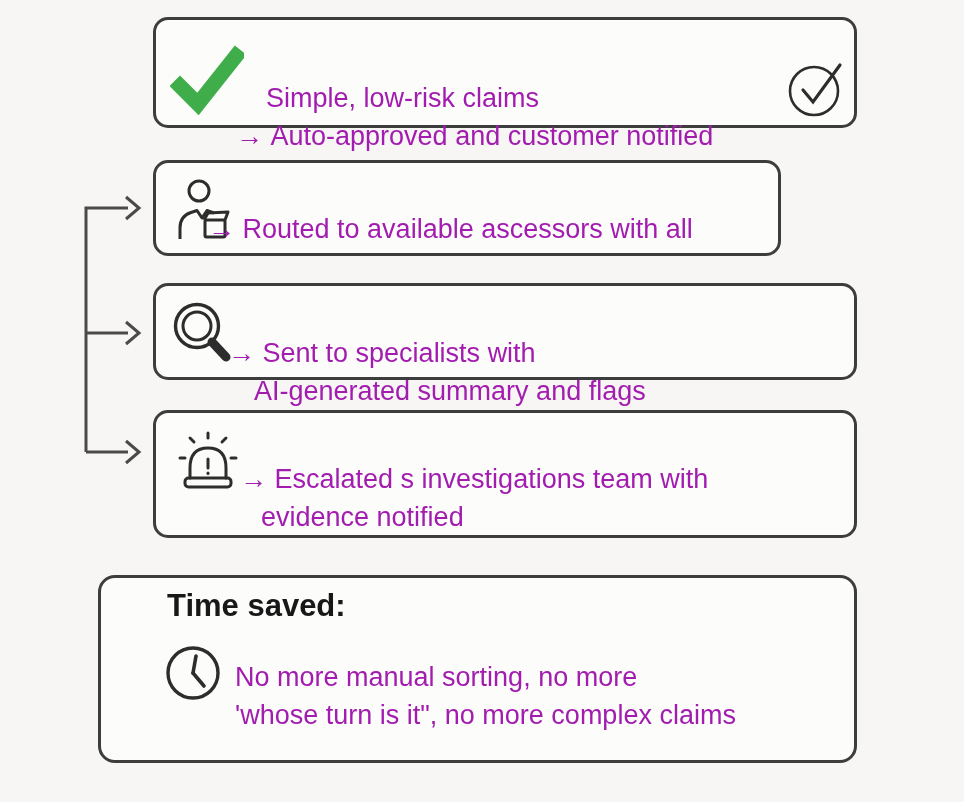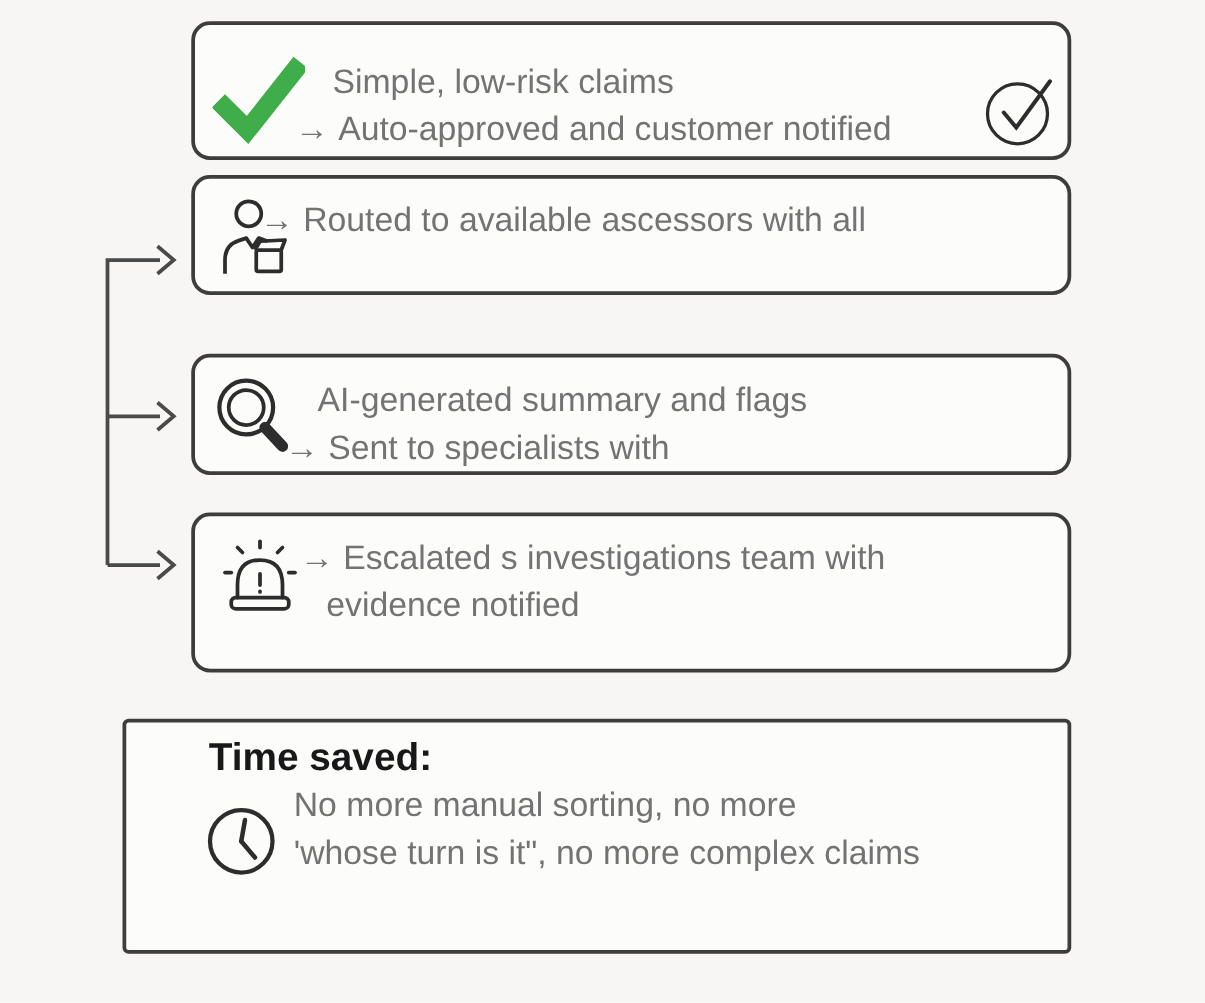--- a/index.html
+++ b/index.html
@@ -16,21 +16,22 @@
     background:#fcfcfb;
     border:3px solid #3d3d3d;
     border-radius:15px;
     box-sizing:border-box;
   }
   .box-text{
     position:absolute;
     font-size:27px;
     line-height:38px;
     white-space:nowrap;
-    color:#737373;
+    color:#a21caf;
+    margin-top:33px;
   }
   .arrow-glyph{ font-size:27px; }
   .hang{ display:block; }
   .title{
     position:absolute;
     font-size:31px;
     font-weight:bold;
     white-space:nowrap;
     color:#181818;
   }
@@ -65,21 +66,21 @@
       <span class="hang"><span class="arrow-glyph">→</span>&nbsp;<span>Auto-approved and customer notified</span></span>
     </div>
     <span class="icon" style="left:630px;top:38px;">
       <svg width="60" height="60" viewBox="0 0 60 60">
         <circle cx="28" cy="33" r="24" stroke="#2d2d2d" stroke-width="2.6" fill="none"></circle>
         <path d="M17,32 L27,44 L54,7" stroke="#2d2d2d" stroke-width="3.2" fill="none" stroke-linecap="round"></path>
       </svg>
     </span>
   </div>
 
-  <div class="flow-box" style="left:153px;top:140px;width:704px;height:96px;">
+  <div class="flow-box" style="left:153px;top:160px;width:628px;height:96px;">
     <span class="icon" style="left:20px;top:16px;">
       <svg width="56" height="64" viewBox="0 0 56 64">
         <g stroke="#2d2d2d" stroke-width="3" fill="none" stroke-linejoin="round">
           <circle cx="23" cy="12" r="10"></circle>
           <path d="M4,60 V49 Q4,37 15,33.5 L21,31.5 L26,39 L31,31.5 L38,34"></path>
           <path d="M28,41 L32,34 L52,33 L49,41"></path>
           <rect x="29" y="41" width="20" height="17" rx="1.5"></rect>
         </g>
       </svg>
     </span>
@@ -92,22 +93,22 @@
     <span class="icon" style="left:13px;top:14px;">
       <svg width="68" height="72" viewBox="0 0 68 72">
         <g stroke="#2d2d2d" fill="none">
           <circle cx="28" cy="26" r="21.5" stroke-width="3.4"></circle>
           <circle cx="28" cy="26" r="14" stroke-width="3"></circle>
           <line x1="43" y1="42" x2="57" y2="57" stroke-width="9" stroke-linecap="round"></line>
         </g>
       </svg>
     </span>
     <div class="box-text" style="left:72px;top:15px;">
+      <span class="hang"><span class="arrow-glyph">→</span>&nbsp;<span>Sent to specialists with</span></span>
       <span class="hang" style="padding-left:26px;">AI-generated summary and flags</span>
-      <span class="hang"><span class="arrow-glyph">→</span>&nbsp;<span>Sent to specialists with</span></span>
     </div>
   </div>
 
   <div class="flow-box" style="left:153px;top:410px;width:704px;height:128px;">
     <span class="icon" style="left:20px;top:12px;">
       <svg width="64" height="70" viewBox="0 0 64 70">
         <g stroke="#2d2d2d" stroke-width="3" fill="none" stroke-linecap="round">
           <path d="M14,53 V43 Q14,23 32,23 Q50,23 50,43 V53"></path>
           <rect x="9" y="53" width="46" height="9" rx="3.5"></rect>
           <line x1="32" y1="34" x2="32" y2="43"></line>
@@ -119,21 +120,21 @@
           <line x1="55" y1="33" x2="60" y2="33"></line>
         </g>
       </svg>
     </span>
     <div class="box-text" style="left:84px;top:14px;">
       <span class="hang"><span class="arrow-glyph">→</span>&nbsp;<span>Escalated s investigations team with</span></span>
       <span class="hang" style="padding-left:21px;">evidence notified</span>
     </div>
   </div>
 
-  <div class="flow-box" style="left:98px;top:575px;width:759px;height:188px;border-radius:5px;">
+  <div class="flow-box" style="left:98px;top:575px;width:759px;height:188px;border-radius:17px;">
     <span class="title" style="left:66px;top:10px;">Time saved:</span>
     <span class="icon" style="left:64px;top:67px;">
       <svg width="56" height="56" viewBox="0 0 56 56">
         <g stroke="#2d2d2d" fill="none" stroke-linecap="round">
           <circle cx="28" cy="28" r="25" stroke-width="3.4"></circle>
           <path d="M28,28 L31,11" stroke-width="3.6"></path>
           <path d="M28,28 L39,41" stroke-width="3.6"></path>
         </g>
       </svg>
     </span>

